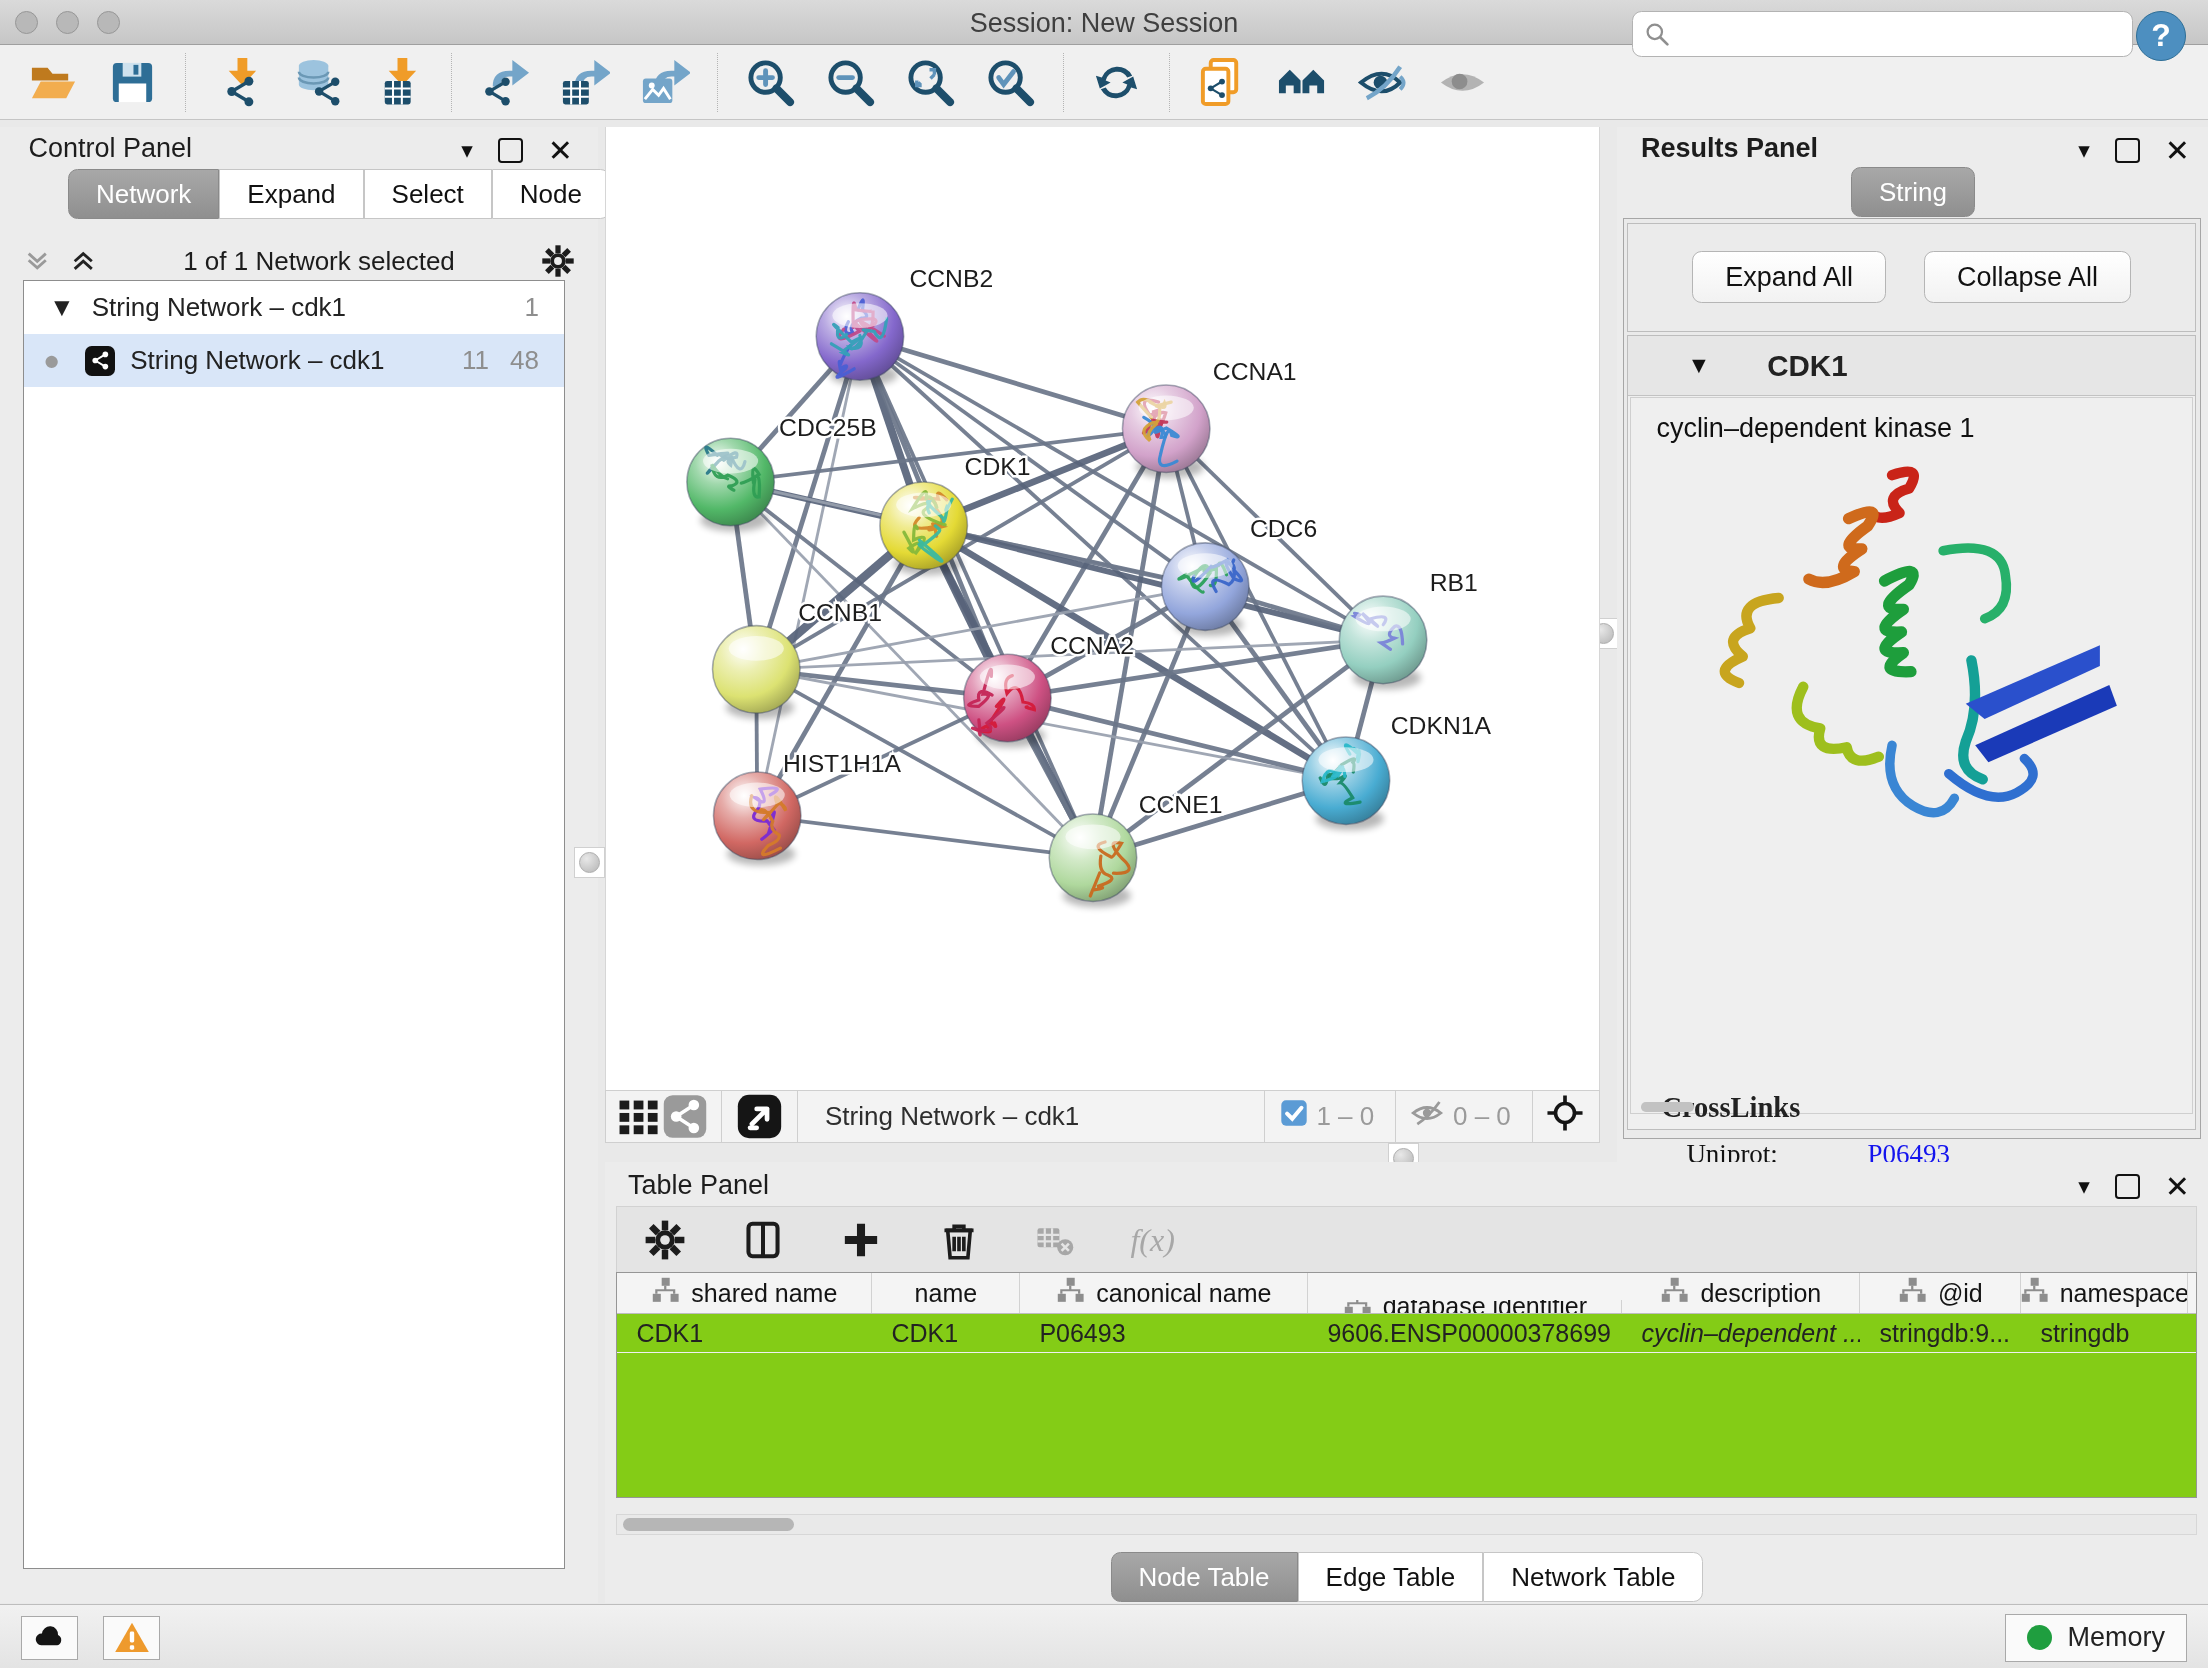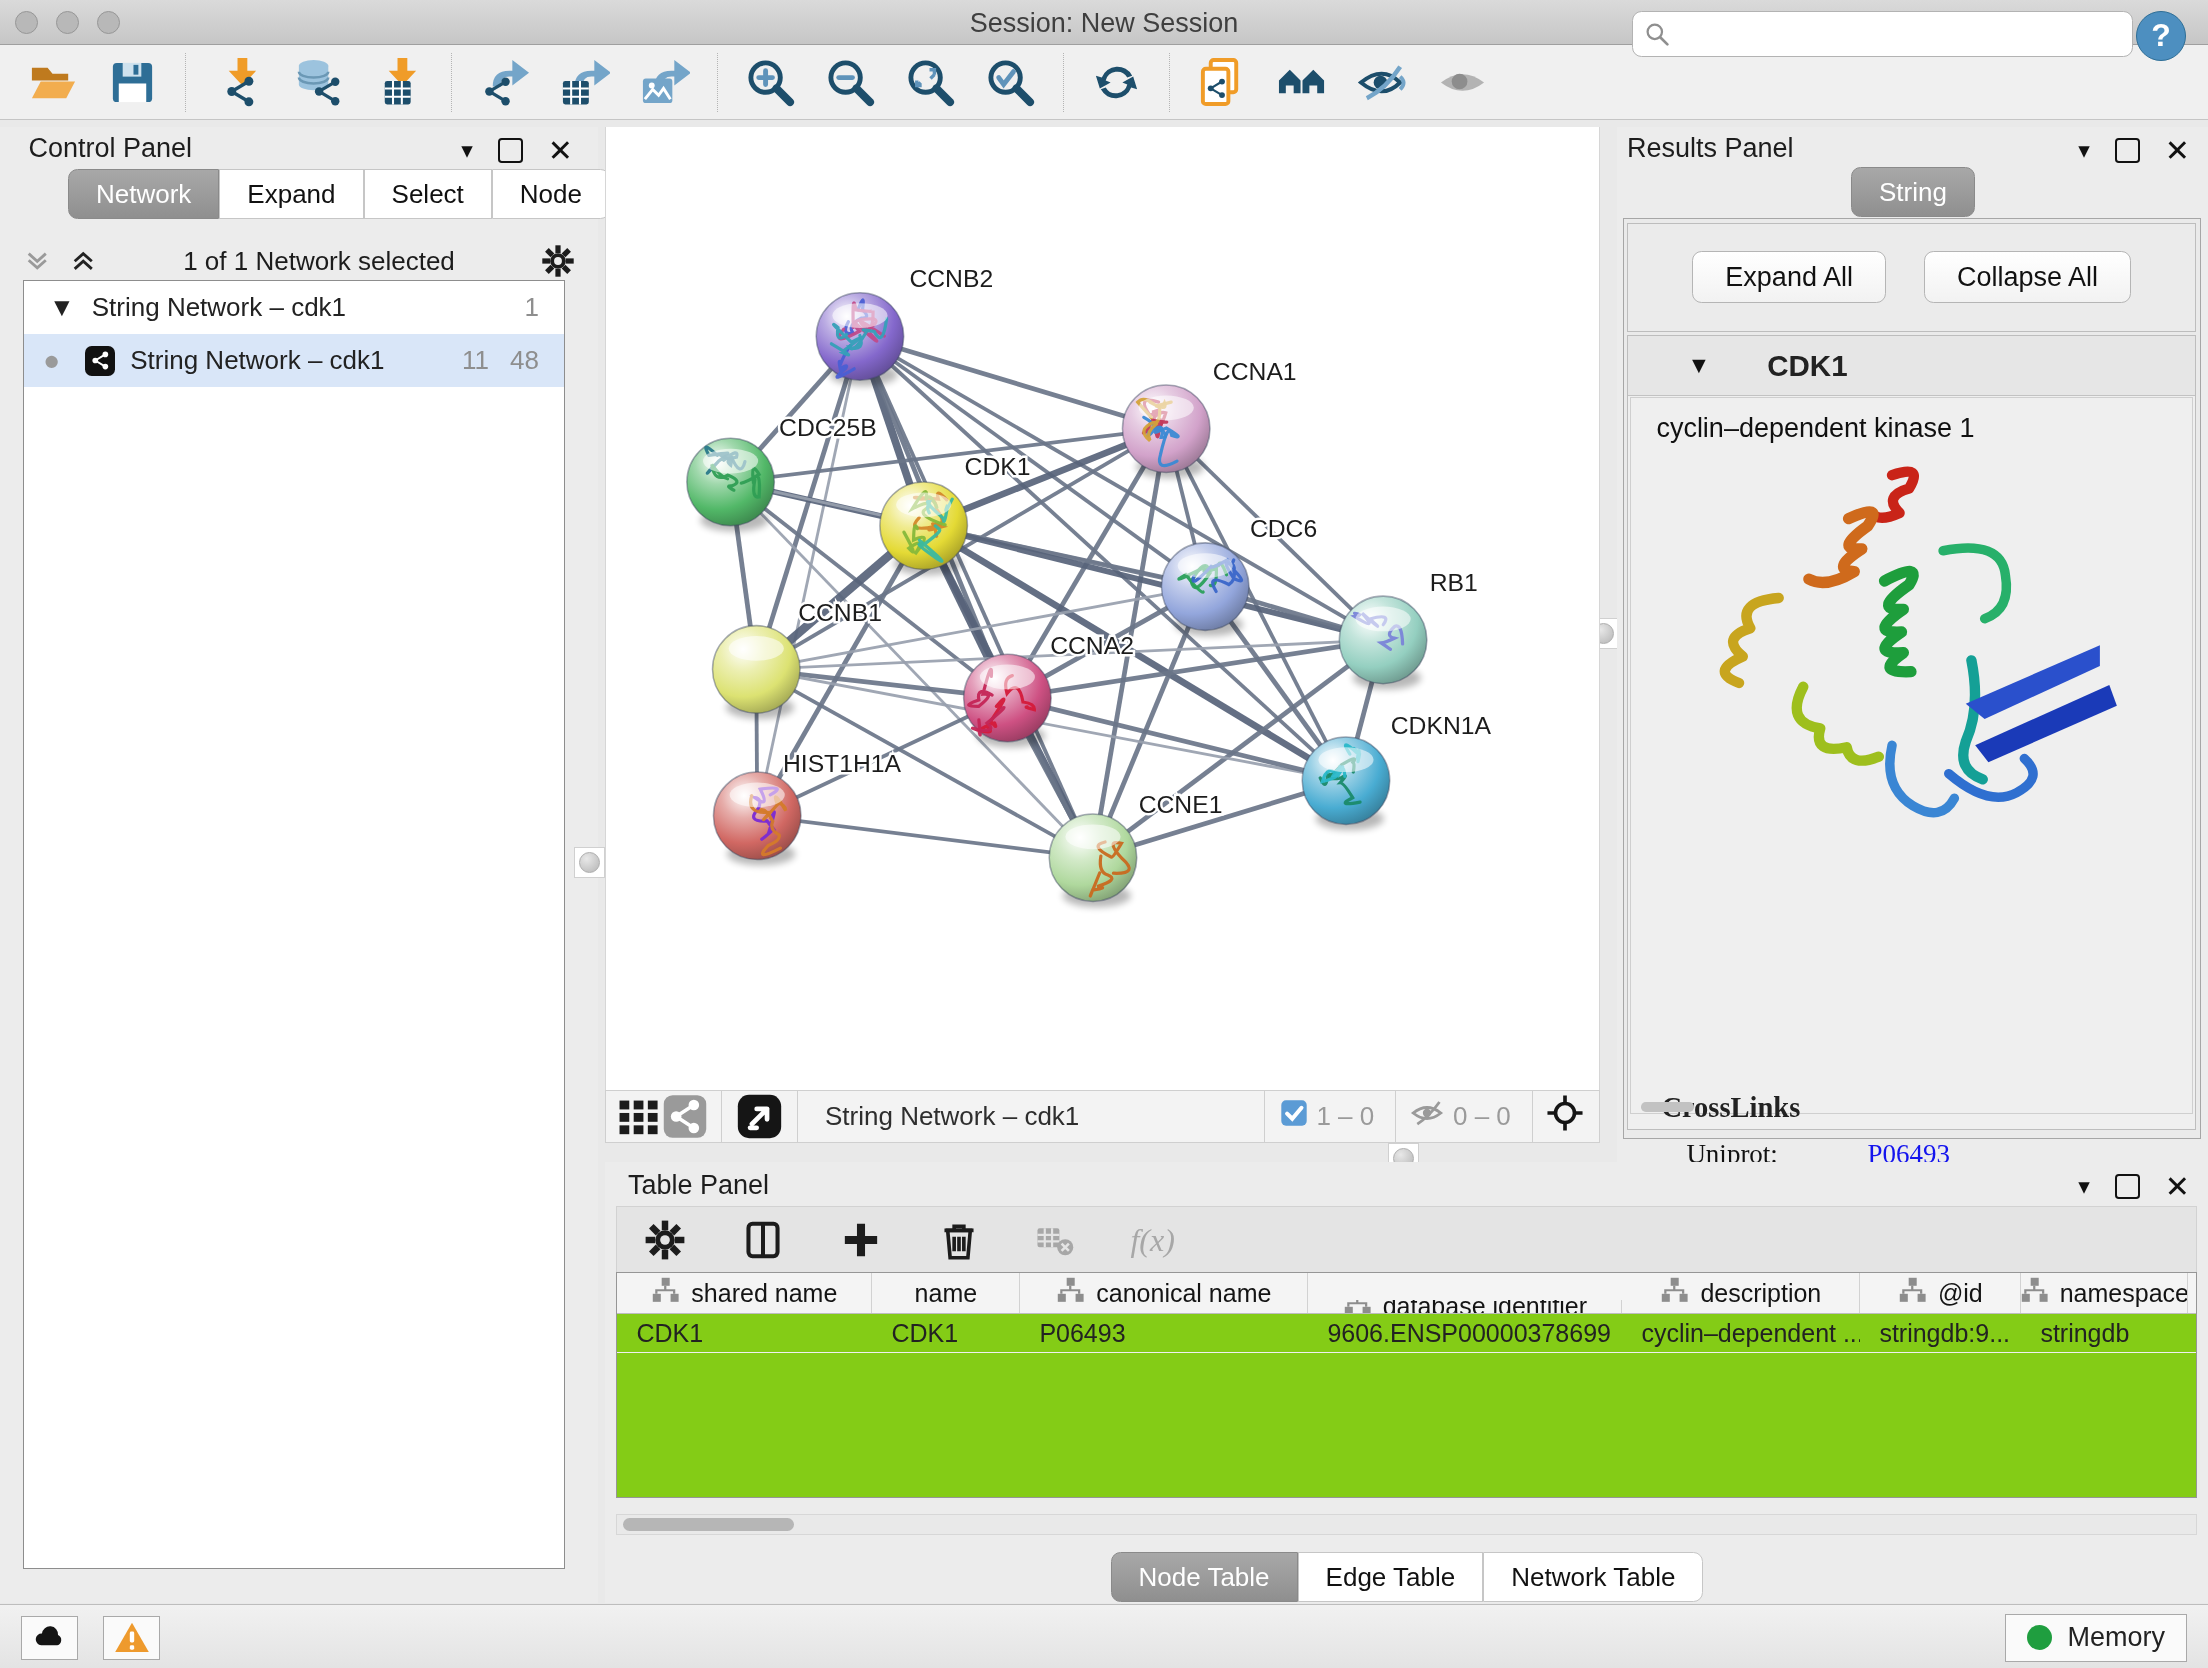--- a/index.html
+++ b/index.html
@@ -55,21 +55,21 @@
   .netbar{position:absolute;left:605px;top:1090px;width:993px;height:51px;background:#f3f3f3;
     border:1px solid #cfcfcf;display:flex;align-items:center;font-size:26px;color:#2e2e2e;}
   .nb-sep{width:0;height:51px;border-left:1px solid #cfcfcf;margin:0 13.3px;}
   .nb-cnt{color:#9a9a9a;margin:0 7.6px;}
   .handle{position:absolute;width:28.5px;height:28.5px;background:#fff;border:1px solid #d0d0d0;
     display:flex;align-items:center;justify-content:center;}
   .handle i{width:19px;height:19px;border-radius:50%;display:block;
     background:radial-gradient(circle at 35% 30%,#e8e8e8,#b5b5b5);border:1px solid #adadad;}
   
   .results{position:absolute;left:1617px;top:127px;width:592px;height:1035px;background:#ececec;}
-  .results .hdr{position:absolute;left:10px;top:5.7px;}
+  .results .hdr{position:absolute;left:24px;top:5.7px;font-weight:bold;}
   .res-tab{position:absolute;left:0;right:0;top:40px;display:flex;justify-content:center;}
   .res-tab .tab{border-radius:9.5px;}
   .res-box{position:absolute;left:5.7px;top:91px;width:576px;height:919px;border:1.9px solid #a6a6a6;
     background:#eaeaea;}
   .exp-box{position:absolute;left:3.8px;top:3.8px;right:3.8px;height:107px;border:1.9px solid #bdbdbd;
     background:#ebebeb;display:flex;align-items:center;justify-content:center;gap:38px;}
   .btn{background:linear-gradient(#ffffff,#f2f2f2);border:1px solid #b5b5b5;border-radius:9.5px;
     font-size:27px;padding:9.5px 32px;color:#111;}
   .cdk-card{position:absolute;left:3.8px;top:116px;right:3.8px;bottom:7.6px;border:1.9px solid #bdbdbd;background:#efefef;}
   .cdk-hdr{height:59px;background:#e6e6e6;border-bottom:1px solid #c2c2c2;display:flex;
@@ -879,21 +879,21 @@
               </svg></span>
             <span>namespace</span>
           </div>
         </div>
       <div id="grid-rows">
           <div class="grid-row">
             <div class="gcell" style="width: 255px;">CDK1</div>
             <div class="gcell" style="width: 148px;">CDK1</div>
             <div class="gcell" style="width: 288px;">P06493</div>
             <div class="gcell" style="width: 314px;">9606.ENSP00000378699</div>
-            <div class="gcell" style="width: 238px;">cyclin–dependent ...</div>
+            <div class="gcell" style="width: 238px; font-style: italic;">cyclin–dependent ...</div>
             <div class="gcell" style="width: 161px;">stringdb:9...</div>
             <div class="gcell" style="width: 167px;">stringdb</div>
           </div>
         </div>
     </div>
     <div class="hscroll">
         <span class="hthumb"></span>
       </div>
     <div class="tp-tabs" id="table-tabs">
         <span class="tab sel">Node Table</span>

